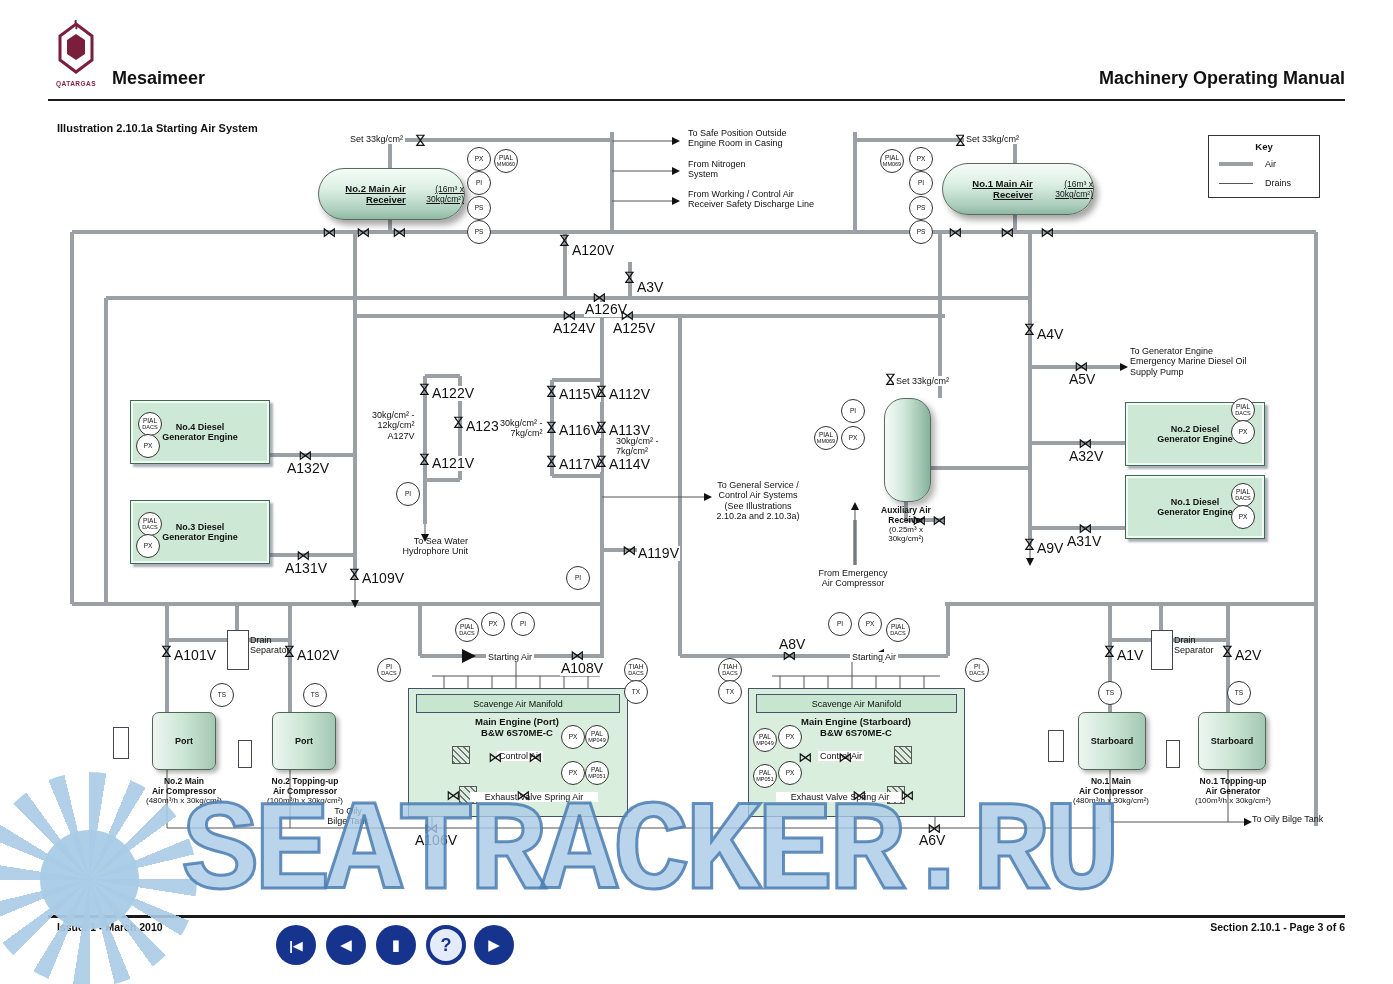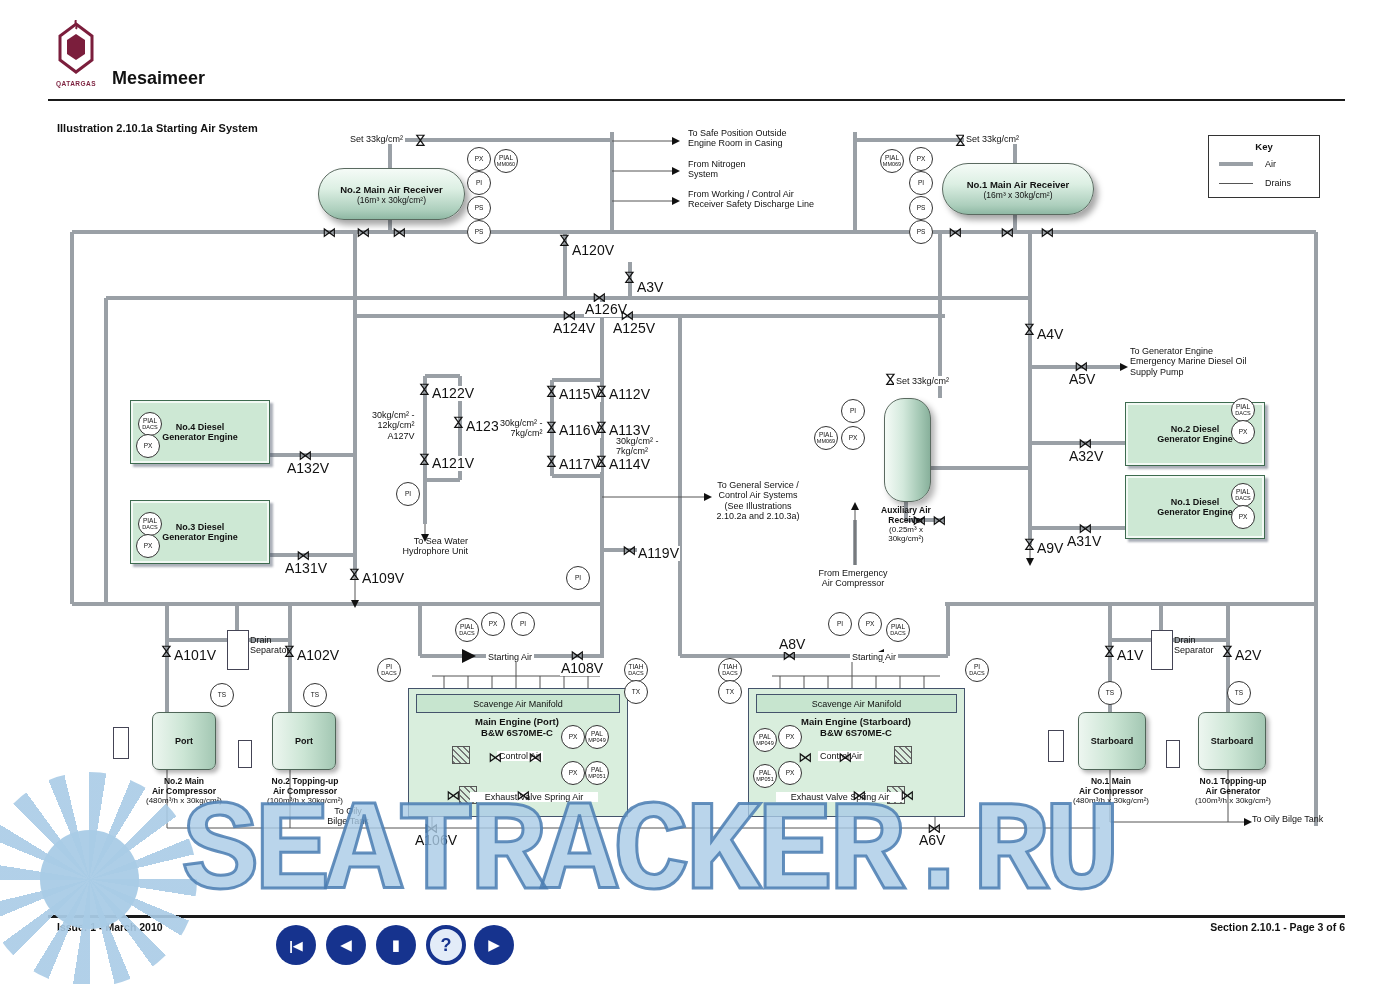--- a/index.html
+++ b/index.html
@@ -9,21 +9,21 @@
   .rule{background:#1a1a1a;height:2px;z-index:4;}
   .hdr-site{font-size:18px;font-weight:bold;}
   .hdr-man{font-size:18px;font-weight:bold;text-align:right;}
   .illus{font-size:11px;font-weight:bold;}
   .logo-word{font-size:6.5px;font-weight:bold;color:#7b1e3c;letter-spacing:.5px;text-align:center;}
   .keybox{border:1px solid #333;background:#fff;z-index:6;font-size:9px;}
   .ktitle{font-weight:bold;font-size:9.5px;text-align:center;margin:5px 0 7px;}
   .krow{display:flex;align-items:center;gap:12px;padding:0 10px 9px;}
   .kline-air{width:34px;height:4px;background:#9aa0a6;}
   .kline-drain{width:34px;height:1px;background:#555;}
-  .recv{border:1px solid #5a6a60;border-radius:999px;background:linear-gradient(180deg,#f5fbf7 0%,#dcefe3 40%,#adcfbd 82%,#8fb8a4 100%);box-shadow:4px 5px 6px rgba(0,0,0,.35);display:flex;flex-direction:column;align-items:center;justify-content:center;text-align:right;z-index:5;}
+  .recv{border:1px solid #5a6a60;border-radius:999px;background:linear-gradient(180deg,#f5fbf7 0%,#dcefe3 40%,#adcfbd 82%,#8fb8a4 100%);box-shadow:4px 5px 6px rgba(0,0,0,.35);display:flex;flex-direction:row;align-items:center;justify-content:center;text-align:right;z-index:5;text-decoration:underline;}
   .recv .nm{font-size:9.5px;font-weight:bold;}
   .recv .sp{font-size:8.5px;}
   .recv-v{border:1px solid #5a6a60;border-radius:20px;background:linear-gradient(90deg,#f5fbf7,#d3e9dc 40%,#a0c5b1 80%,#88b09b);box-shadow:4px 4px 6px rgba(0,0,0,.3);z-index:5;}
   .genbox{background:#cde8d4;border:1px solid #3d6b4f;box-shadow:inset 0 0 0 2px #f2f9f4,3px 3px 2px rgba(70,80,100,.45);display:flex;align-items:center;justify-content:center;text-align:center;font-size:9px;font-weight:bold;white-space:pre-line;z-index:5;}
   .mebox{background:#d9eedd;border:1.5px solid #44536b;z-index:5;}
   .manifold{background:#c7e5cf;border:1px solid #44536b;display:flex;align-items:center;justify-content:center;font-size:9px;z-index:6;}
   .mename{font-size:9.5px;font-weight:bold;text-align:center;white-space:pre-line;z-index:6;}
   .inst{width:24px;height:24px;border-radius:50%;border:1px solid #333;background:#fff;display:flex;flex-direction:column;align-items:center;justify-content:center;line-height:1.05;z-index:7;box-sizing:border-box;}
   .inst .l{font-size:6.5px;} .inst .s{font-size:5.5px;}
   .valve{display:inline-block;width:14px;text-align:center;font-size:14px;line-height:1;color:#111;z-index:7;font-family:"DejaVu Sans",sans-serif;}
@@ -51,20 +51,21 @@
 
 <div class="stage">
 
   <svg class="abs" style="left:48px;top:20px;z-index:6" width="56" height="58">
     <path d="M28,4 L44,16 V40 L28,52 L12,40 V16 Z" fill="none" stroke="#7b1e3c" stroke-width="3"></path>
     <path d="M28,14 L37,20 V34 L28,40 L19,34 V20 Z" fill="#7b1e3c"></path>
     <path d="M28,0 C26,4 30,5 28,9" fill="none" stroke="#7b1e3c" stroke-width="2"></path>
   </svg>
   <div class="logo-word abs" style="left:40px;top:80px;width:72px">QATARGAS</div>
   <div class="hdr-site abs" style="left:112px;top:68px">Mesaimeer</div>
+  <div class="hdr-man abs" style="left:1000px;top:68px;width:345px">Machinery Operating Manual</div>
   <div class="rule abs" style="left:48px;top:99px;width:1297px"></div>
   <div class="illus abs" style="left:57px;top:122px">Illustration 2.10.1a Starting Air System</div>
 
   <div class="keybox abs" style="left:1208px;top:135px;width:110px">
     <div class="ktitle">Key</div>
     <div class="krow">
         <span class="kline-air"></span>
         <span>Air</span>
       </div>
     <div class="krow">

